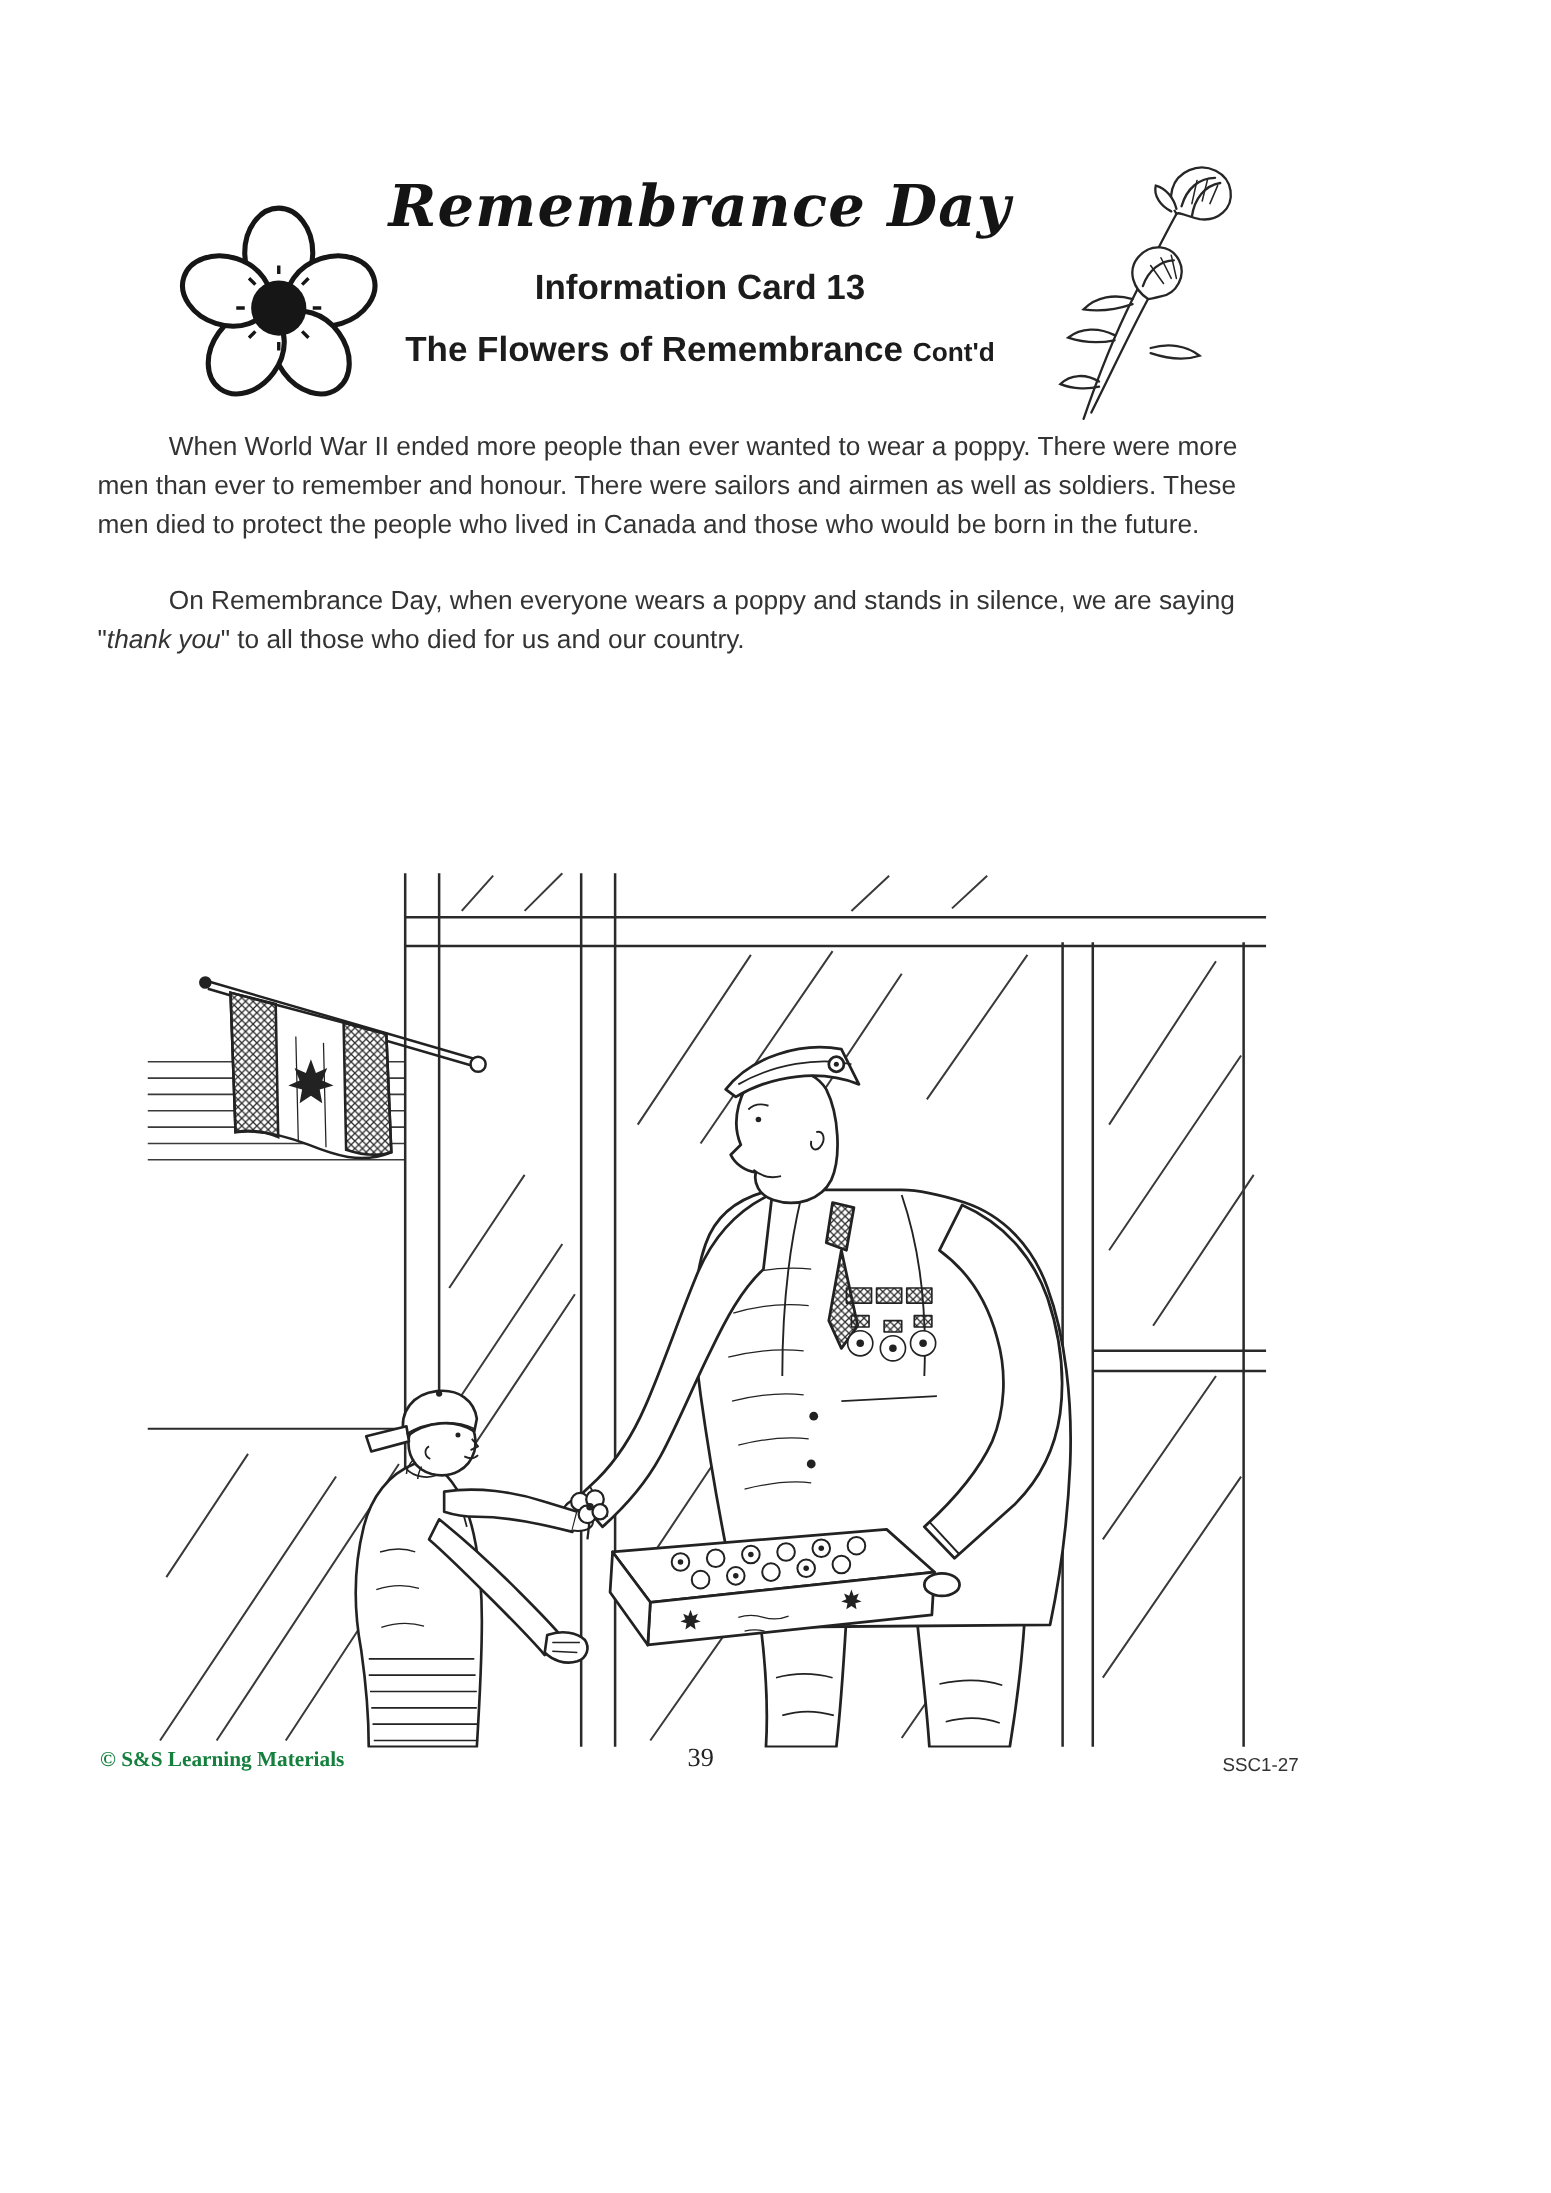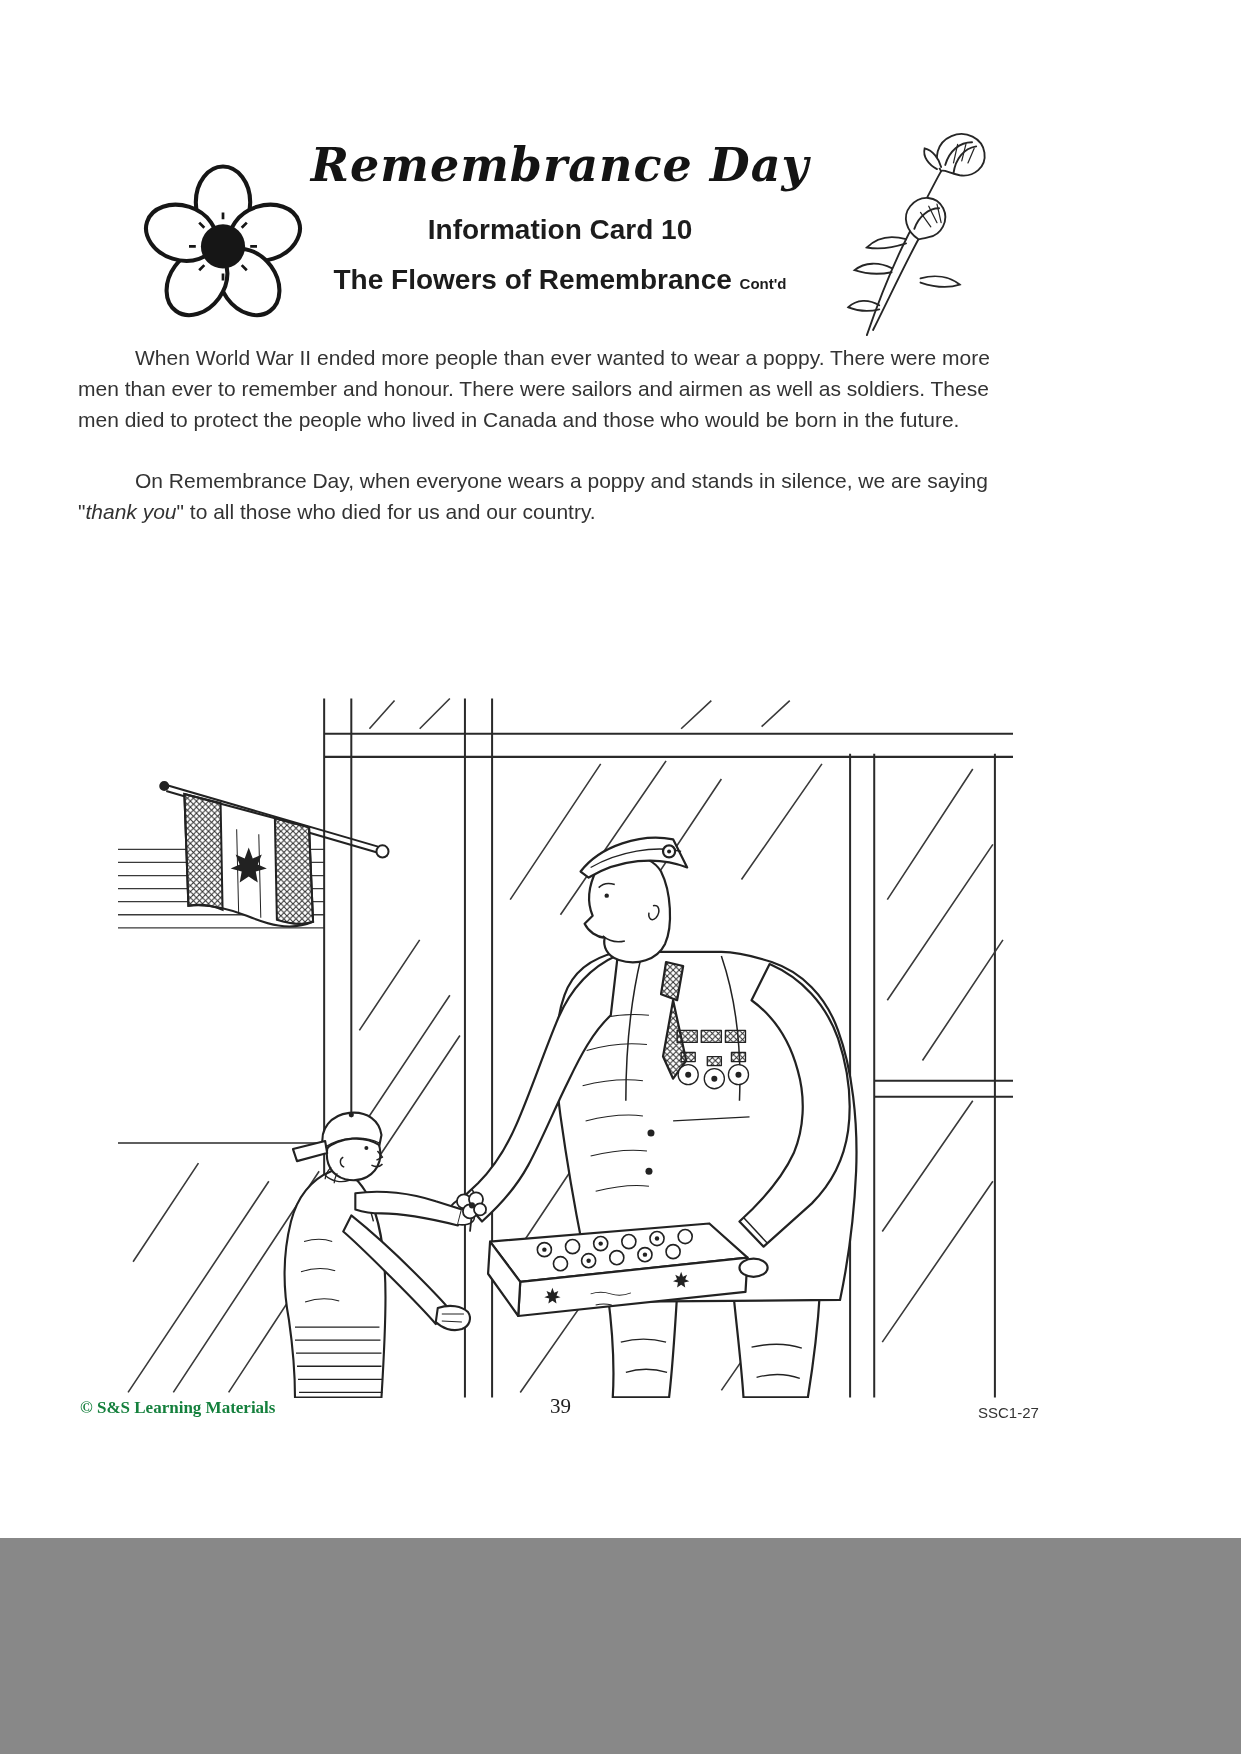--- a/index.html
+++ b/index.html
@@ -1,18 +1,18 @@
 <!DOCTYPE html>
 <html><head>
 <meta charset="utf-8">
 <style>
   html,body{margin:0;padding:0;background:#888;}
   .page{
     position:relative;
-    width:1241px;height:1538px;
+    width:1241px;height:1754px;
     margin:0 auto;
     background:#fff;
     font-family:"Liberation Sans", sans-serif;
     color:#333;
     overflow:hidden;
   }
   .title{
     position:absolute;left:300px;top:138px;width:520px;
     text-align:center;
     font-family:"DejaVu Serif", serif;
@@ -20,21 +20,21 @@
     font-size:46px;color:#141414;letter-spacing:1px;
   }
   .card-label{
     position:absolute;left:300px;top:214px;width:520px;
     text-align:center;font-weight:bold;font-size:28px;color:#1c1c1c;
   }
   .section-line{
     position:absolute;left:260px;top:264px;width:600px;
     text-align:center;font-weight:bold;font-size:28px;color:#1c1c1c;
   }
-  .section-suffix{font-size:15px;font-weight:bold;}
+  .section-suffix{font-size:21px;font-weight:bold;}
   .poppy-badge{position:absolute;left:138px;top:158px;width:170px;height:170px;}
   .poppy-sprig{position:absolute;left:838px;top:122px;width:165px;height:220px;}
   .text-block{
     position:absolute;left:78px;top:342px;width:948px;
     font-size:21px;line-height:31px;color:#333;
   }
   .text-block p{margin:0 0 30px 0;text-indent:57px;}
   .em{font-style:italic;}
   .scene{position:absolute;left:118px;top:698px;width:895px;height:700px;}
   .footer-copy{
@@ -50,21 +50,21 @@
     position:absolute;left:978px;top:1404px;
     font-family:Liberation Sans, sans-serif;font-size:15px;color:#333;
   }
 </style>
 </head>
 <body>
 
 <div class="page">
 
   <div class="title">Remembrance Day</div>
-  <div class="card-label">Information Card 10</div>
+  <div class="card-label">Information Card 13</div>
   <div class="section-line">
     <span>The Flowers of Remembrance</span>
     <span class="section-suffix">Cont'd</span>
   </div>
 
   <svg class="poppy-badge" viewBox="0 0 100 100" aria-hidden="true">
     <g stroke="#161616" stroke-width="2.4" fill="#fff">
       <ellipse cx="50" cy="26" rx="21" ry="16" transform="rotate(-90 50 26)"></ellipse>
       <ellipse cx="74.7" cy="44" rx="21" ry="16" transform="rotate(-18 74.7 44)"></ellipse>
       <ellipse cx="65.3" cy="73" rx="21" ry="16" transform="rotate(54 65.3 73)"></ellipse>

